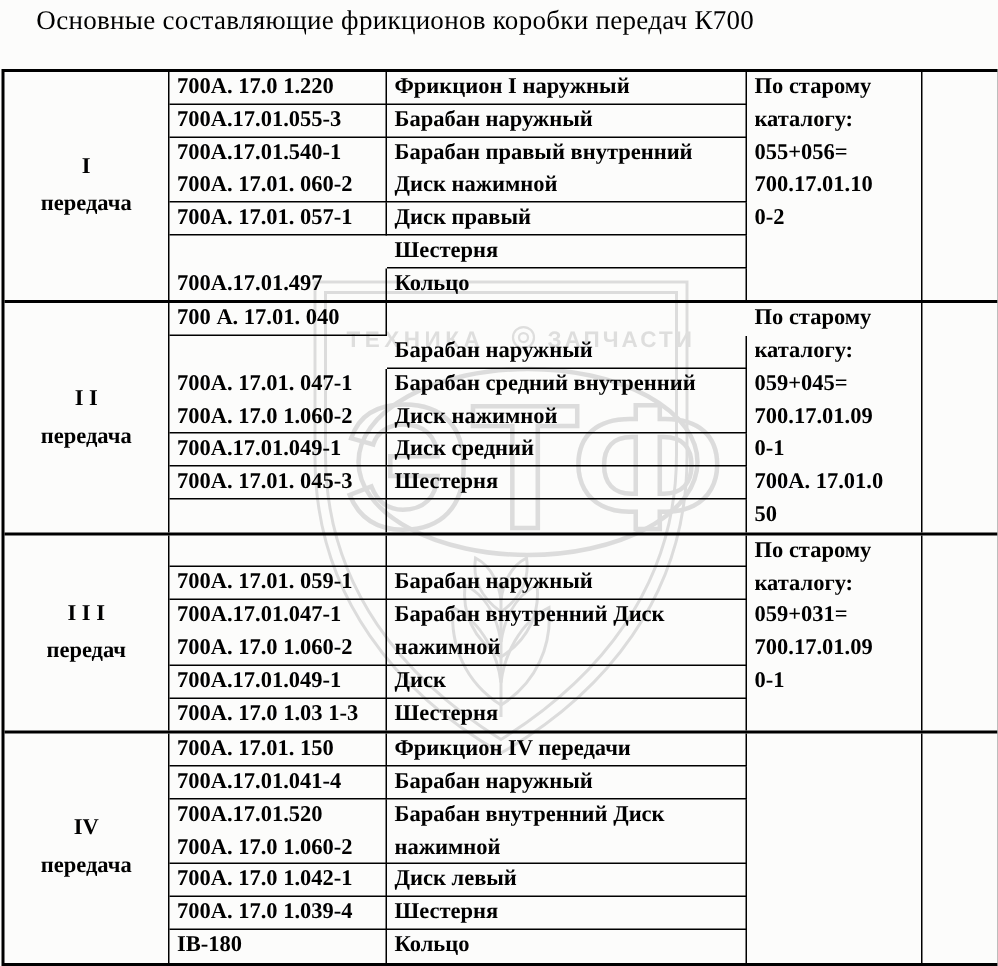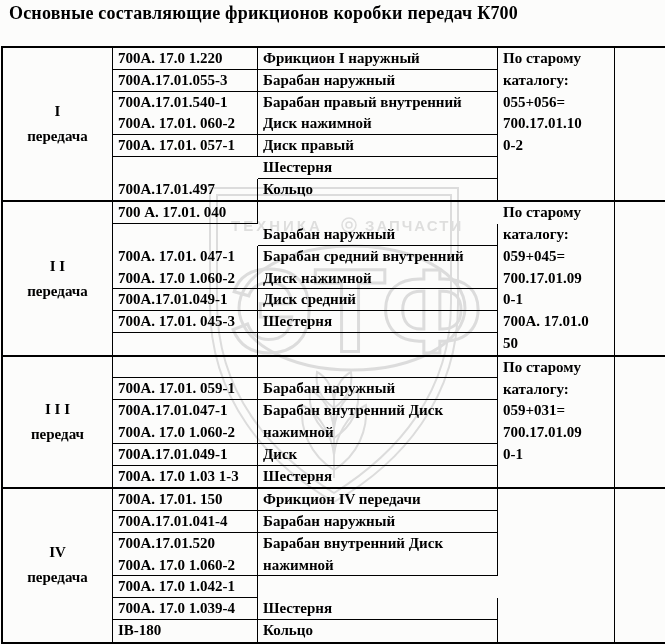--- a/index.html
+++ b/index.html
@@ -3,21 +3,21 @@
 <meta charset="utf-8">
 <style>
   html,body{margin:0;padding:0;}
   body{
     width:665px;height:644px;position:relative;overflow:hidden;
     background:#fcfcfb;color:#000;
     font-family:"Liberation Serif", serif;
   }
   .page-title{
     position:absolute;top:3px;left:0;width:527px;
-    text-align:center;font-size:18px;font-weight:bold;
+    text-align:center;font-size:18px;font-weight:normal;
     letter-spacing:.2px;z-index:2;
   }
   
   .wm{position:absolute;left:0;top:0;z-index:1;opacity:.55;}
   
   .ptable{
     position:absolute;left:1px;top:46px;width:662px;z-index:2;
     border:2px solid #000;
   }
   .section{
@@ -158,20 +158,21 @@
 передача</div>
     <div class="cell part" style="grid-row:1">700А. 17.01. 150</div>
     <div class="cell desc" style="grid-row:1">Фрикцион IV передачи</div>
     <div class="cell part" style="grid-row:2">700А.17.01.041-4</div>
     <div class="cell desc" style="grid-row:2">Барабан наружный</div>
     <div class="cell part lines" style="grid-row:3 / span 2">700А.17.01.520
 700А. 17.0 1.060-2</div>
     <div class="cell desc lines" style="grid-row:3 / span 2">Барабан внутренний Диск
 нажимной</div>
     <div class="cell part" style="grid-row:5">700А. 17.0 1.042-1</div>
+    <div class="cell desc" style="grid-row:5">Диск левый</div>
     <div class="cell part" style="grid-row:6">700А. 17.0 1.039-4</div>
     <div class="cell desc" style="grid-row:6">Шестерня</div>
     <div class="cell part nb" style="grid-row:7">IВ-180</div>
     <div class="cell desc nb" style="grid-row:7">Кольцо</div>
     <div class="cell note"></div>
     <div class="cell tail"></div>
   </div>
 
 </div>
 

